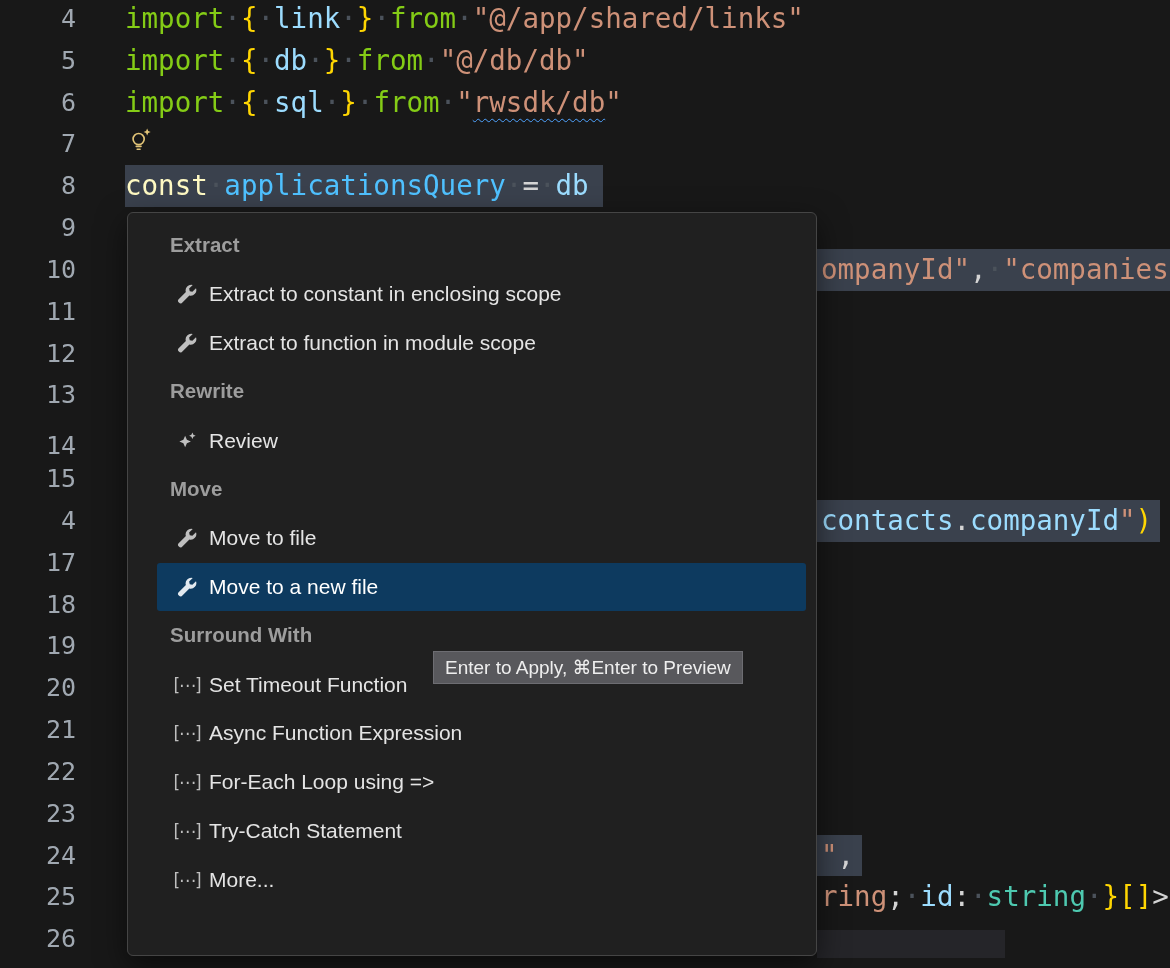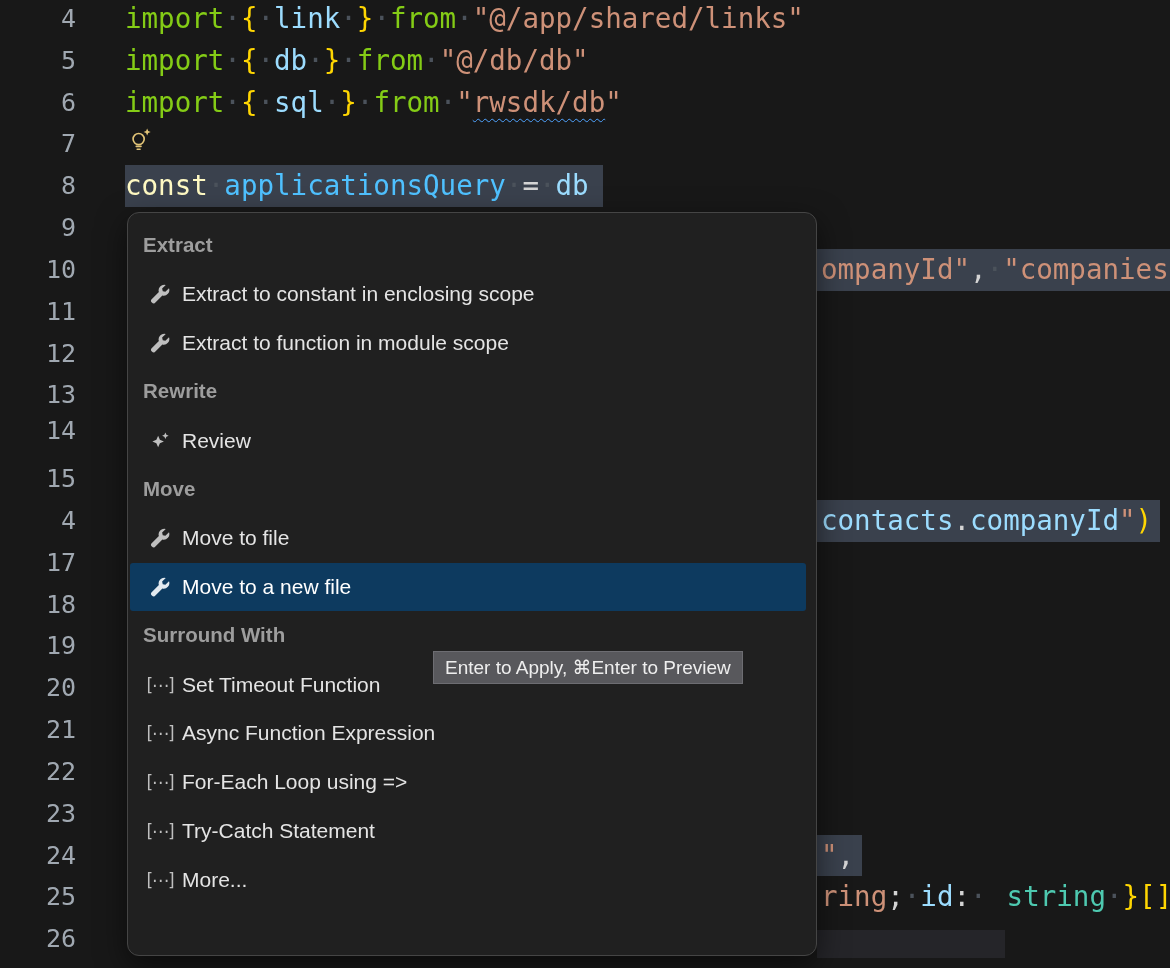--- a/index.html
+++ b/index.html
@@ -27,42 +27,43 @@
   .frag .twrap { padding: 0 8px 0 4px; }
 
   .tok { }
   .tk-kw    { color: #84cc16; }
   .tk-kwb   { color: #fef9c3; }
   .tk-var   { color: #9CDCFE; }
   .tk-cvar  { color: #4FC1FF; }
   .tk-str   { color: #CE9178; }
   .tk-brace { color: #ffd602; }
   .tk-punct { color: #d4d4d4; }
-  .tk-type  { color: #4EC9B0; margin-left: 20px; }
+  .tk-type  { color: #4EC9B0; }
   .tk-ws    { color: #4b525b; }
   .squiggle {
     text-decoration-line: underline;
     text-decoration-style: wavy;
     text-decoration-color: #4fa3ff;
     text-decoration-thickness: 1.4px;
     text-underline-offset: 6px;
   }
 
   
   #lightbulb { position: absolute; left: 128px; top: 127px; width: 26px; height: 26px; cursor: pointer; }
 
   
   #action-menu {
     position: absolute; left: 127px; top: 212px; width: 690px; height: 744px;
     background: var(--menu-bg, #202020);
     border: 1px solid var(--menu-border, #454545);
-    border-radius: 12px;
+    border-radius: 6px;
     box-shadow: 0 10px 30px rgba(0,0,0,.55);
     padding-top: 8px; overflow: hidden; z-index: 5;
     font-family: "Liberation Sans", "DejaVu Sans", sans-serif;
+    padding-left: 27px;
   }
   .menu-header {
     height: 48.8px; line-height: 48.8px; padding-left: 15px;
     color: var(--menu-header-fg, #9d9d9d); font-weight: 700; font-size: 20.5px;
   }
   .menu-item {
     height: 48.8px; display: flex; align-items: center;
     padding-left: 18px; gap: 10px;
     margin: 0 10px 0 2px; border-radius: 3px;
     color: var(--menu-item-fg, #e4e4e4); font-size: 21px; cursor: pointer;
@@ -107,21 +108,21 @@
 <div class="gutter-num" style="top: -2px;">4</div>
     <div class="gutter-num" style="top: 39.83px;">5</div>
     <div class="gutter-num" style="top: 81.66px;">6</div>
     <div class="gutter-num" style="top: 123.49px;">7</div>
     <div class="gutter-num" style="top: 165.32px;">8</div>
     <div class="gutter-num" style="top: 207.15px;">9</div>
     <div class="gutter-num" style="top: 248.98px;">10</div>
     <div class="gutter-num" style="top: 290.81px;">11</div>
     <div class="gutter-num" style="top: 332.64px;">12</div>
     <div class="gutter-num" style="top: 374.47px;">13</div>
-    <div class="gutter-num" style="top: 410px; padding-left: 44px;">14</div>
+    <div class="gutter-num" style="top: 425px; padding-left: 44px;">14</div>
     <div class="gutter-num" style="top: 458.13px;">15</div>
     <div class="gutter-num" style="top: 499.96px;">4</div>
     <div class="gutter-num" style="top: 541.79px;">17</div>
     <div class="gutter-num" style="top: 583.62px;">18</div>
     <div class="gutter-num" style="top: 625.45px;">19</div>
     <div class="gutter-num" style="top: 667.28px;">20</div>
     <div class="gutter-num" style="top: 709.11px;">21</div>
     <div class="gutter-num" style="top: 750.94px;">22</div>
     <div class="gutter-num" style="top: 792.77px;">23</div>
     <div class="gutter-num" style="top: 834.6px;">24</div>

